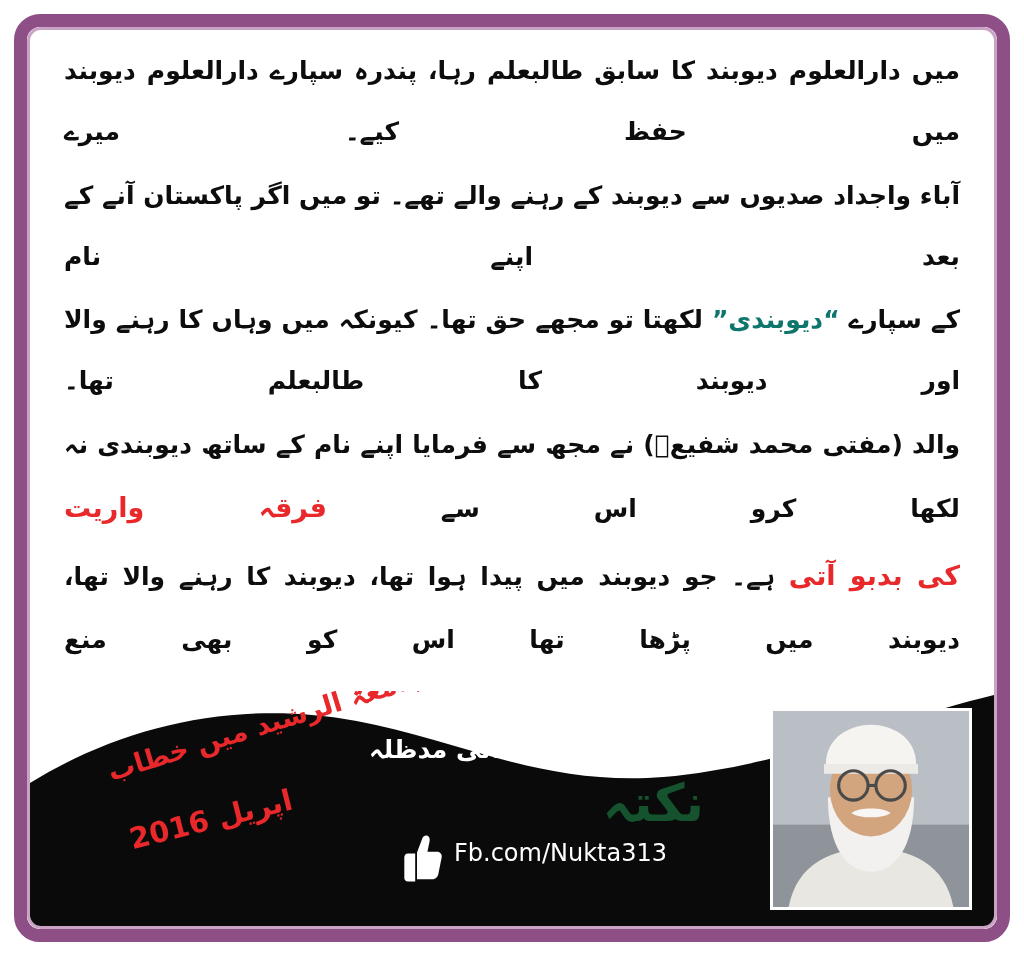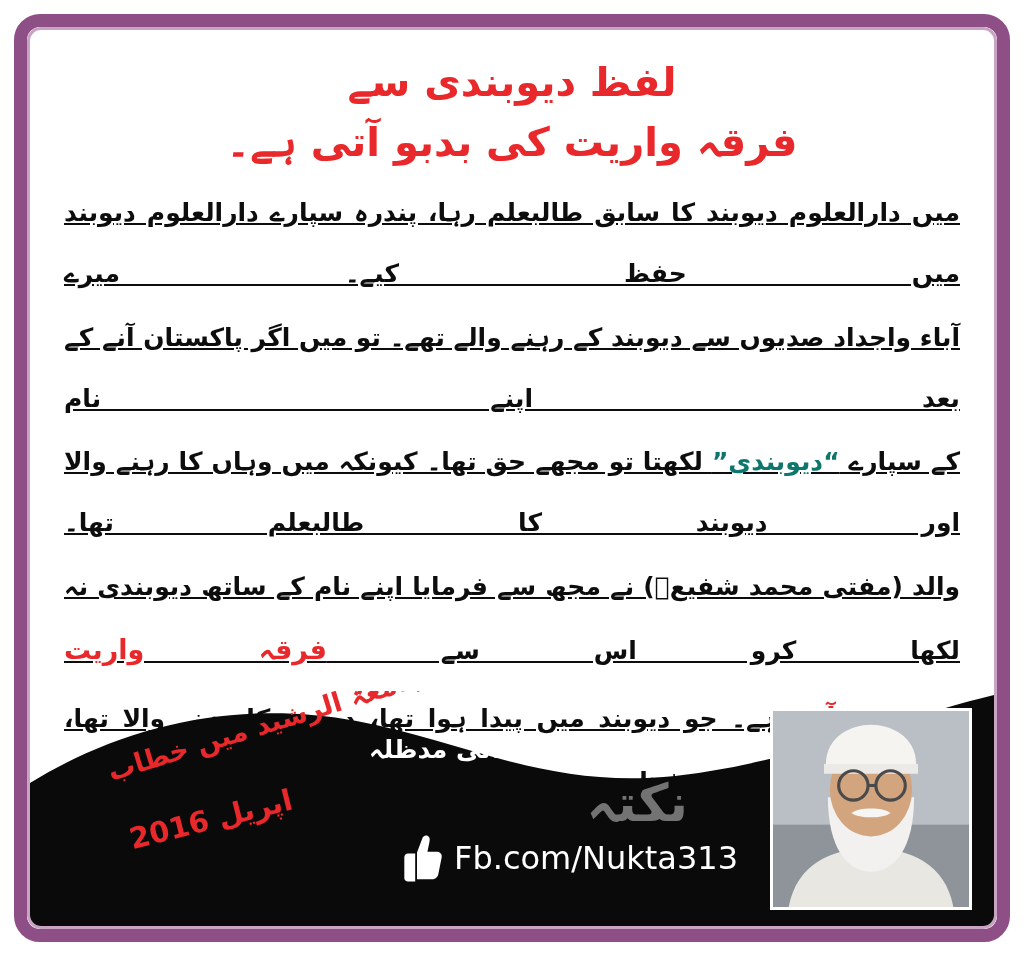--- a/index.html
+++ b/index.html
@@ -70,21 +70,20 @@
     margin: 10px 34px 0 34px;
     color: #0d0d0d;
     font-size: 25px;
     line-height: 2.45;
     font-weight: 600;
   }
   #body-text p {
     margin: 0 0 2px 0;
     text-align: justify;
     text-align-last: justify;
-    text-decoration: underline;
   }
   .hl-red {
     color: #0f766e;
   }
   .hl-big {
     color: #e8282a;
     font-size: 27px;
   }
 
   
@@ -146,40 +145,40 @@
   
   #brand {
     position: absolute;
     left: 352px;
     top: 96px;
     width: 330px;
     color: #ffffff;
   }
   #brand-logo {
     position: absolute;
-    right: 24px;
+    right: 8px;
     top: -14px;
     font-size: 52px;
     font-weight: bold;
-    color: #737373;
+    color: #14532d;
     direction: rtl;
     letter-spacing: 1px;
   }
   #thumb-icon {
     position: absolute;
     left: 6px;
     top: 42px;
     width: 58px;
     height: 58px;
   }
   #brand-url {
     position: absolute;
     left: 72px;
     top: 52px;
-    font-size: 32px;
+    font-size: 24px;
     color: #ffffff;
     font-weight: 500;
     white-space: nowrap;
   }
 
   
   #portrait {
     position: absolute;
     right: 22px;
     bottom: 16px;
@@ -191,24 +190,20 @@
   }
   #portrait svg { display: block; width: 100%; height: 100%; }
 </style>
 </head>
 <body>
 
 <div id="poster">
   <div id="frame-outer">
     <div id="frame-inner">
 
-      <div id="headline">
-        <div class="line1">لفظ دیوبندی سے</div>
-        <div class="line2">فرقہ واریت کی بدبو آتی ہے۔</div>
-      </div>
 
       <div id="body-text">
         <p>میں دارالعلوم دیوبند کا سابق طالبعلم رہا، پندرہ سپارے دارالعلوم دیوبند میں حفظ کیے۔ میرے</p>
         <p>آباء واجداد صدیوں سے دیوبند کے رہنے والے تھے۔ تو میں اگر پاکستان آنے کے بعد اپنے نام</p>
         <p><span>کے سپارے </span><span class="hl-red">“دیوبندی”</span><span> لکھتا تو مجھے حق تھا۔ کیونکہ میں وہاں کا رہنے والا اور دیوبند کا طالبعلم تھا۔</span></p>
         <p><span>والد (مفتی محمد شفیعؒ) نے مجھ سے فرمایا اپنے نام کے ساتھ دیوبندی نہ لکھا کرو اس سے </span><span class="hl-big">فرقہ واریت</span></p>
         <p><span class="hl-big">کی بدبو آتی</span><span> ہے۔ جو دیوبند میں پیدا ہوا تھا، دیوبند کا رہنے والا تھا، دیوبند میں پڑھا تھا اس کو بھی منع</span></p>
 
       </div>
 

